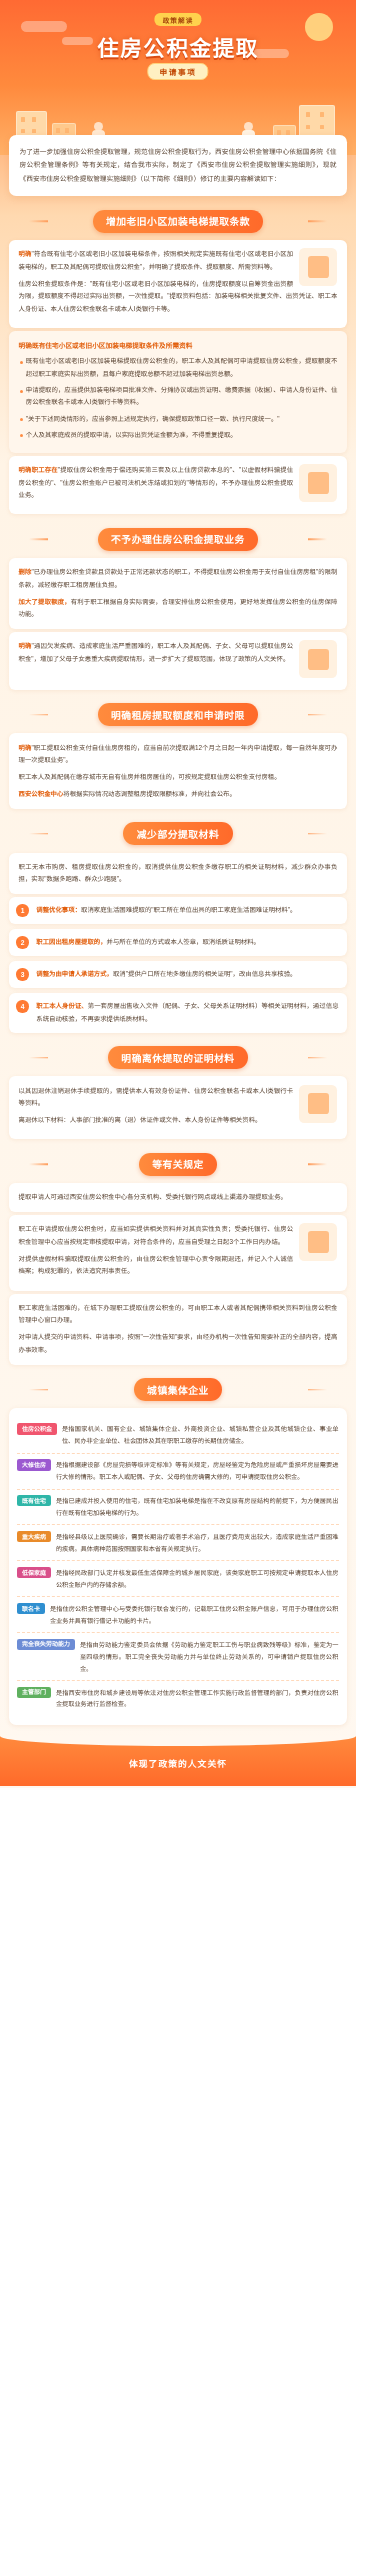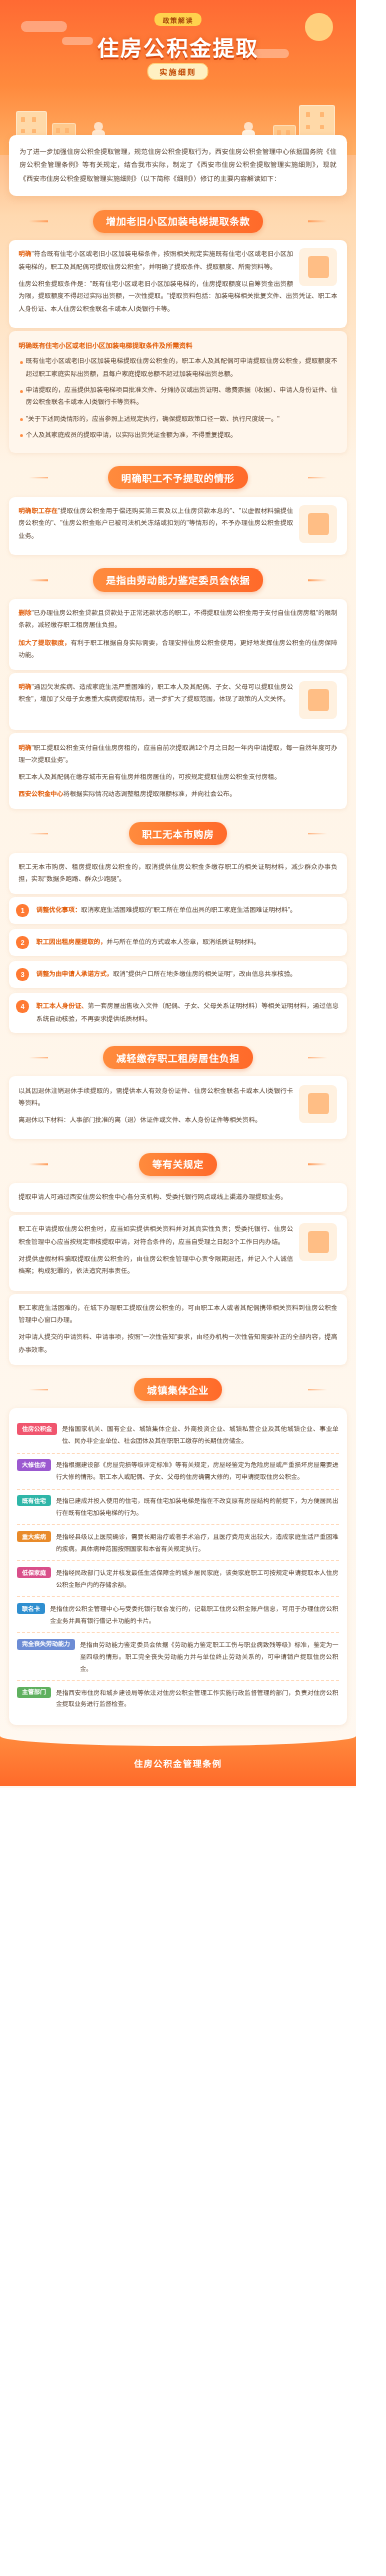--- a/index.html
+++ b/index.html
@@ -222,21 +222,21 @@
 
 <div class="page">
 
   <div class="hero">
     <div class="sun"></div>
     <div class="cloud c1"></div>
     <div class="cloud c2"></div>
     <div class="cloud c3"></div>
     <div class="hero-ribbon">政策解读</div>
     <div class="hero-title">住房公积金提取</div>
-    <div class="hero-sub">实施细则</div>
+    <div class="hero-sub">申请事项</div>
 
     <div class="hero-scene">
       <div class="bld" style="left:15.5px;width:31px;height:44px;">
         <i style="left:5.2px;top:6.2px;"></i>
           <i style="left:16.5px;top:6.2px;"></i>
         <i style="left:5.2px;top:17.5px;"></i>
           <i style="left:16.5px;top:17.5px;"></i>
       </div>
       <div class="bld" style="left:52px;width:24px;height:32px;background:#ffc98c;">
         <i style="left:4.1px;top:5.2px;"></i>
@@ -281,56 +281,56 @@
   <div class="card tint">
     <span class="note-title">明确既有住宅小区或老旧小区加装电梯提取条件及所需资料</span>
     <ul class="dash">
       <li>既有住宅小区或老旧小区加装电梯提取住房公积金的，职工本人及其配偶可申请提取住房公积金，提取额度不超过职工家庭实际出资额，且每户家庭提取总额不超过加装电梯出资总额。</li>
       <li>申请提取的，应当提供加装电梯项目批准文件、分摊协议或出资证明、缴费票据（收据）、申请人身份证件、住房公积金联名卡或本人I类银行卡等资料。</li>
       <li>"关于下述同类情形的，应当参照上述规定执行，确保提取政策口径一致、执行尺度统一。"</li>
       <li>个人及其家庭成员的提取申请，以实际出资凭证金额为准，不得重复提取。</li>
     </ul>
   </div>
 
-  <div class="sec-head">
-    <span class="wing wl"></span>
-    <span class="bar">明确职工不予提取的情形</span>
-    <span class="wing wr"></span>
-  </div>
   <div class="card">
     <div class="ill"></div>
     <p><span class="lead">明确职工存在</span>"提取住房公积金用于偿还购买第三套及以上住房贷款本息的"、"以虚假材料骗提住房公积金的"、"住房公积金账户已被司法机关冻结或扣划的"等情形的，不予办理住房公积金提取业务。</p>
     <div class="clear"></div>
   </div>
 
   <div class="sec-head">
     <span class="wing wl"></span>
-    <span class="bar">是指由劳动能力鉴定委员会依据</span>
+    <span class="bar">不予办理住房公积金提取业务</span>
     <span class="wing wr"></span>
   </div>
   <div class="card">
     <p><span class="lead">删除</span>"已办理住房公积金贷款且贷款处于正常还款状态的职工，不得提取住房公积金用于支付自住住房房租"的限制条款，减轻缴存职工租房居住负担。</p>
     <p><span class="lead">加大了提取额度，</span>有利于职工根据自身实际需要，合理安排住房公积金使用，更好地发挥住房公积金的住房保障功能。</p>
   </div>
 
   <div class="card">
     <div class="ill"></div>
     <p><span class="lead">明确</span>"通因欠发疾病、造成家庭生活严重困难的，职工本人及其配偶、子女、父母可以提取住房公积金"，增加了父母子女患重大疾病提取情形，进一步扩大了提取范围，体现了政策的人文关怀。</p>
     <div class="clear"></div>
   </div>
 
+  <div class="sec-head">
+    <span class="wing wl"></span>
+    <span class="bar">明确租房提取额度和申请时限</span>
+    <span class="wing wr"></span>
+  </div>
   <div class="card">
     <p><span class="lead">明确</span>"职工提取公积金支付自住住房房租的，应当自前次提取满12个月之日起一年内申请提取，每一自然年度可办理一次提取业务"。</p>
     <p>职工本人及其配偶在缴存城市无自有住房并租房居住的，可按规定提取住房公积金支付房租。</p>
     <p><span class="lead">西安公积金中心</span>将根据实际情况动态调整租房提取限额标准，并向社会公布。</p>
   </div>
 
   <div class="sec-head">
     <span class="wing wl"></span>
-    <span class="bar">职工无本市购房</span>
+    <span class="bar">减少部分提取材料</span>
     <span class="wing wr"></span>
   </div>
   <div class="card">
     <p>职工无本市购房、租房提取住房公积金的，取消提供住房公积金多缴存职工的相关证明材料，减少群众办事负担，实现"数据多跑路、群众少跑腿"。</p>
   </div>
   <div class="numlist">
     <div class="numitem">
       <span class="num">1</span>
       <span><b>调整优化事项：</b>取消家庭生活困难提取的"职工所在单位出具的职工家庭生活困难证明材料"。</span>
     </div>
@@ -343,21 +343,21 @@
       <span><b>调整为由申请人承诺方式，</b>取消"提供户口所在地多缴住房的相关证明"，改由信息共享核验。</span>
     </div>
     <div class="numitem">
       <span class="num">4</span>
       <span><b>职工本人身份证、</b>第一套房屋出售收入文件（配偶、子女、父母关系证明材料）等相关证明材料，通过信息系统自动核验，不再要求提供纸质材料。</span>
     </div>
   </div>
 
   <div class="sec-head">
     <span class="wing wl"></span>
-    <span class="bar">减轻缴存职工租房居住负担</span>
+    <span class="bar">明确离休提取的证明材料</span>
     <span class="wing wr"></span>
   </div>
   <div class="card">
     <div class="ill"></div>
     <p>以其因退休注销退休手续提取的，需提供本人有效身份证件、住房公积金联名卡或本人I类银行卡等资料。</p>
     <p>离退休以下材料：人事部门批准的离（退）休证件或文件、本人身份证件等相关资料。</p>
     <div class="clear"></div>
   </div>
 
   <div class="sec-head">
@@ -414,17 +414,17 @@
       <span class="gtxt">是指由劳动能力鉴定委员会依据《劳动能力鉴定职工工伤与职业病致残等级》标准，鉴定为一至四级的情形。职工完全丧失劳动能力并与单位终止劳动关系的，可申请销户提取住房公积金。</span>
     </div>
     <div class="gitem">
       <span class="gtag" style="background:#5fb05f">主管部门</span>
       <span class="gtxt">是指西安市住房和城乡建设局等依法对住房公积金管理工作实施行政监督管理的部门，负责对住房公积金提取业务进行监督检查。</span>
     </div>
   </div>
 
   <div class="footer">
     <div class="wave"></div>
-    <span>住房公积金管理条例</span>
+    <span>体现了政策的人文关怀</span>
   </div>
 
 </div>
 
 
 </body></html>

